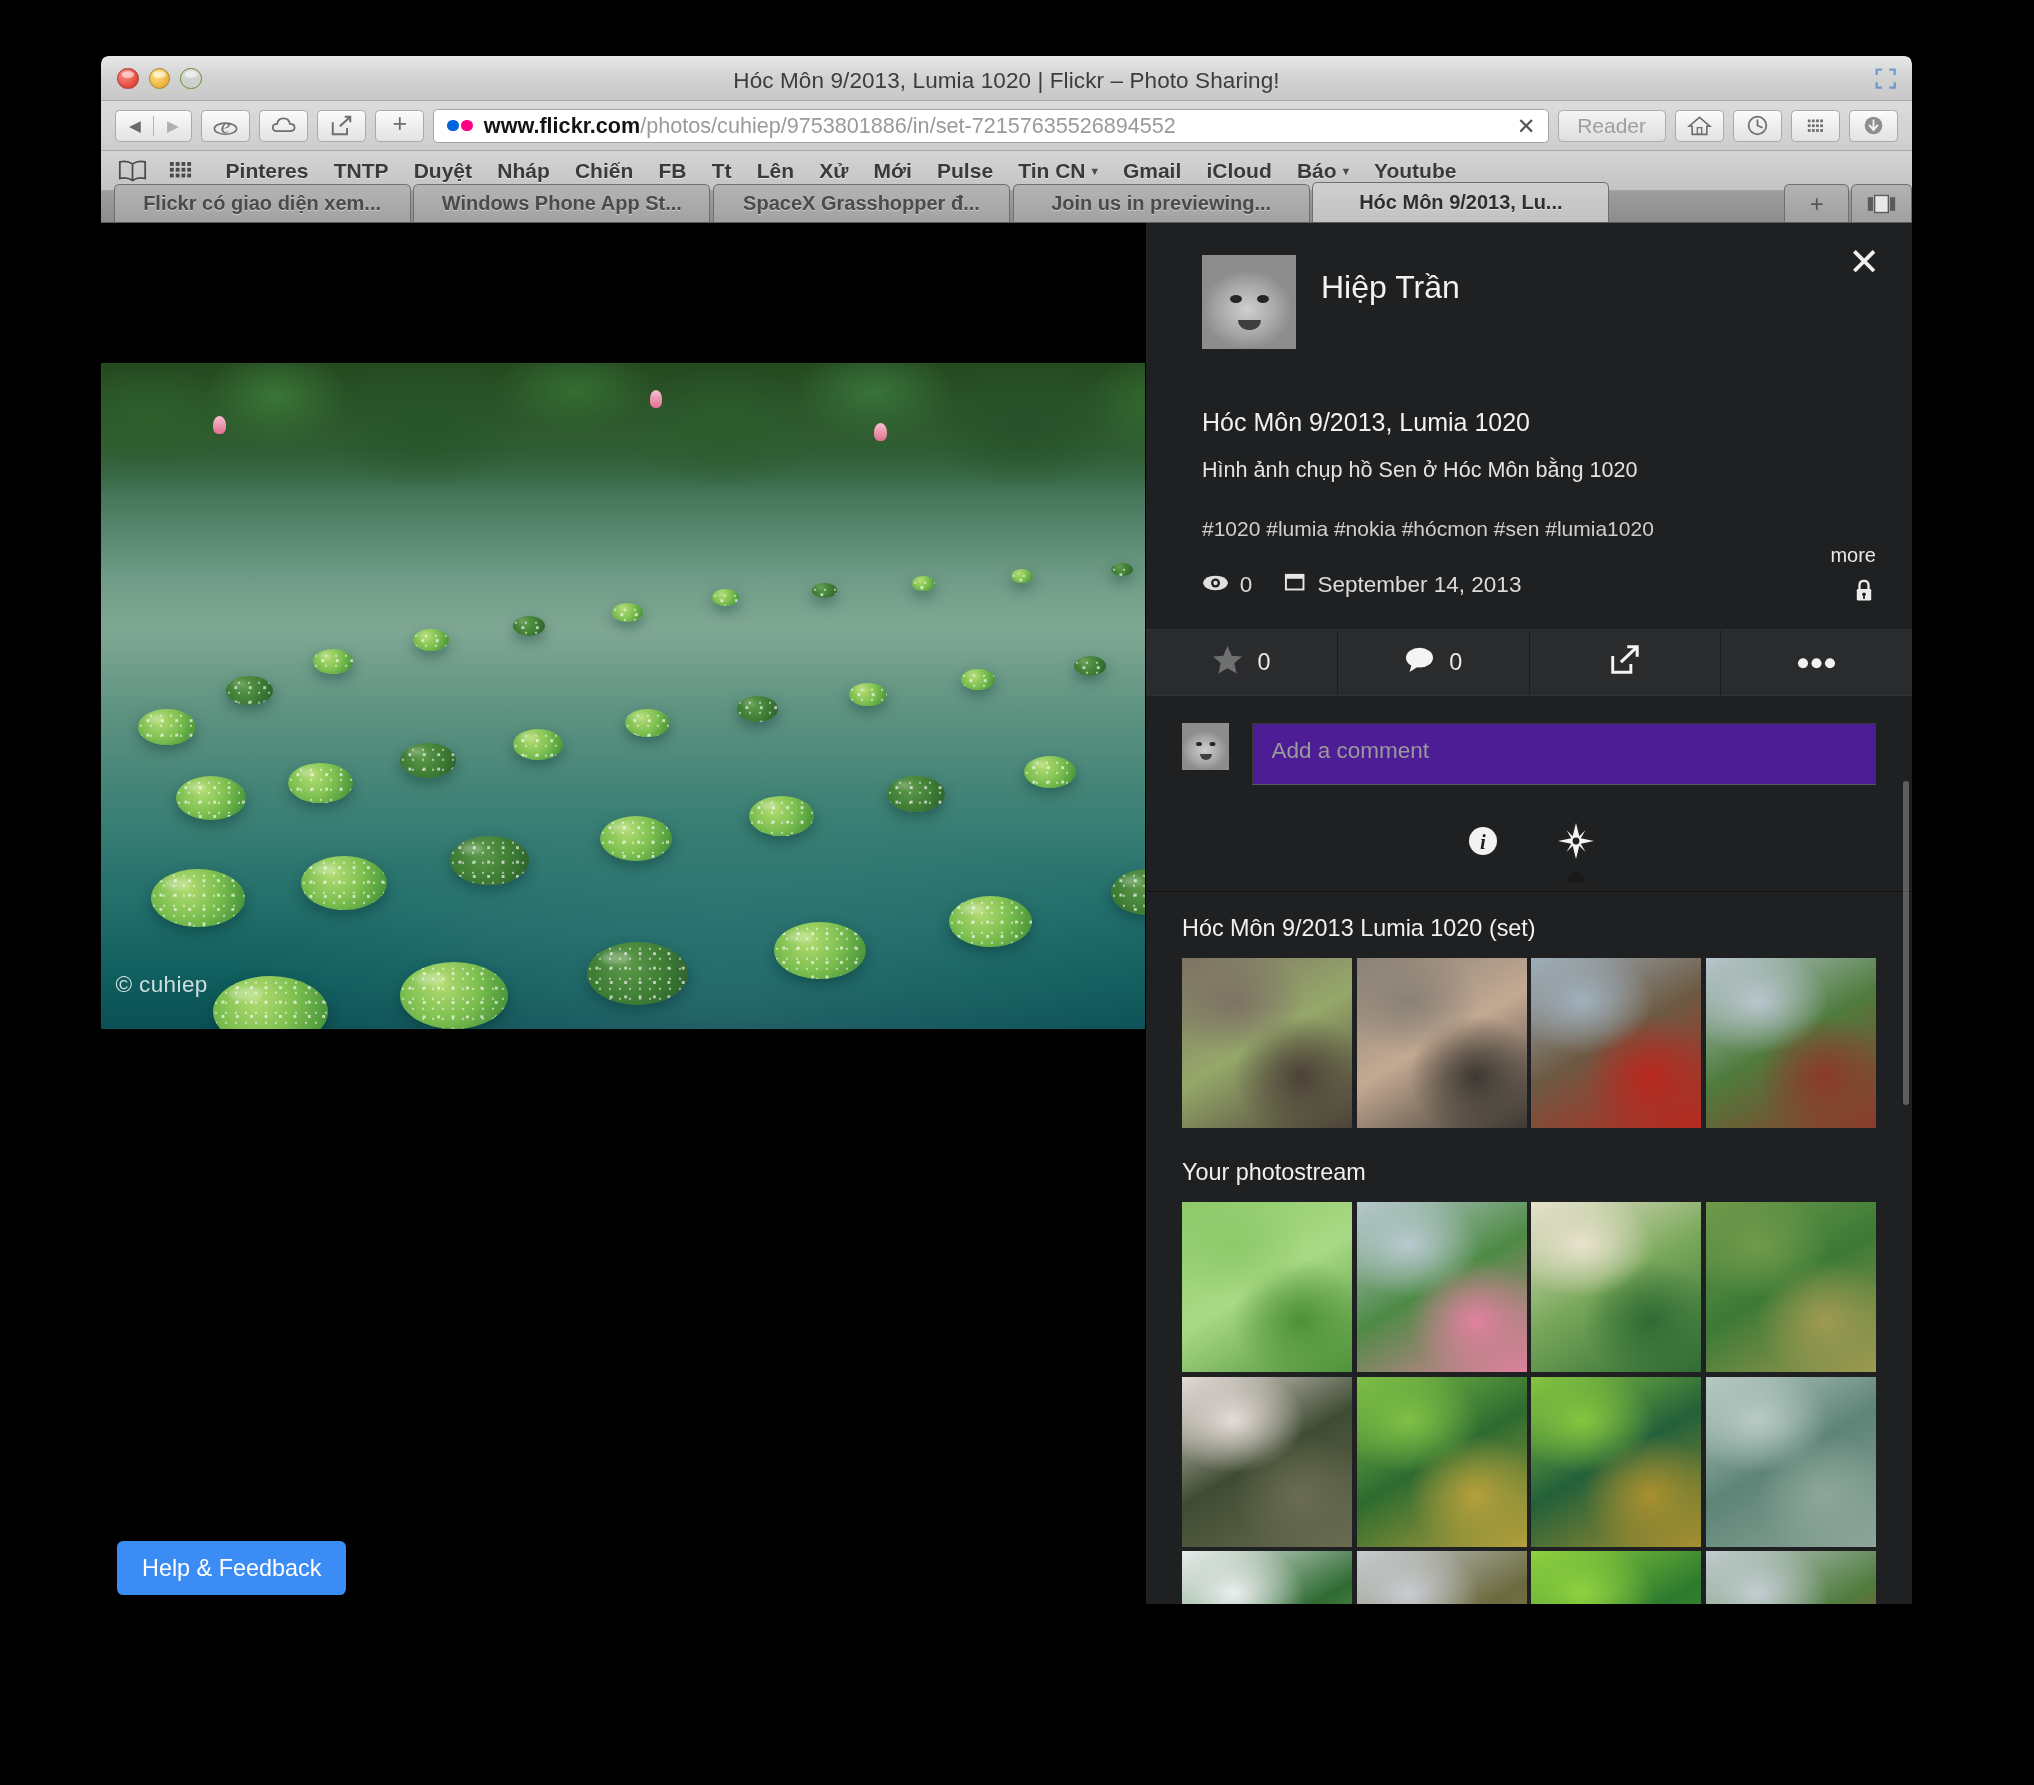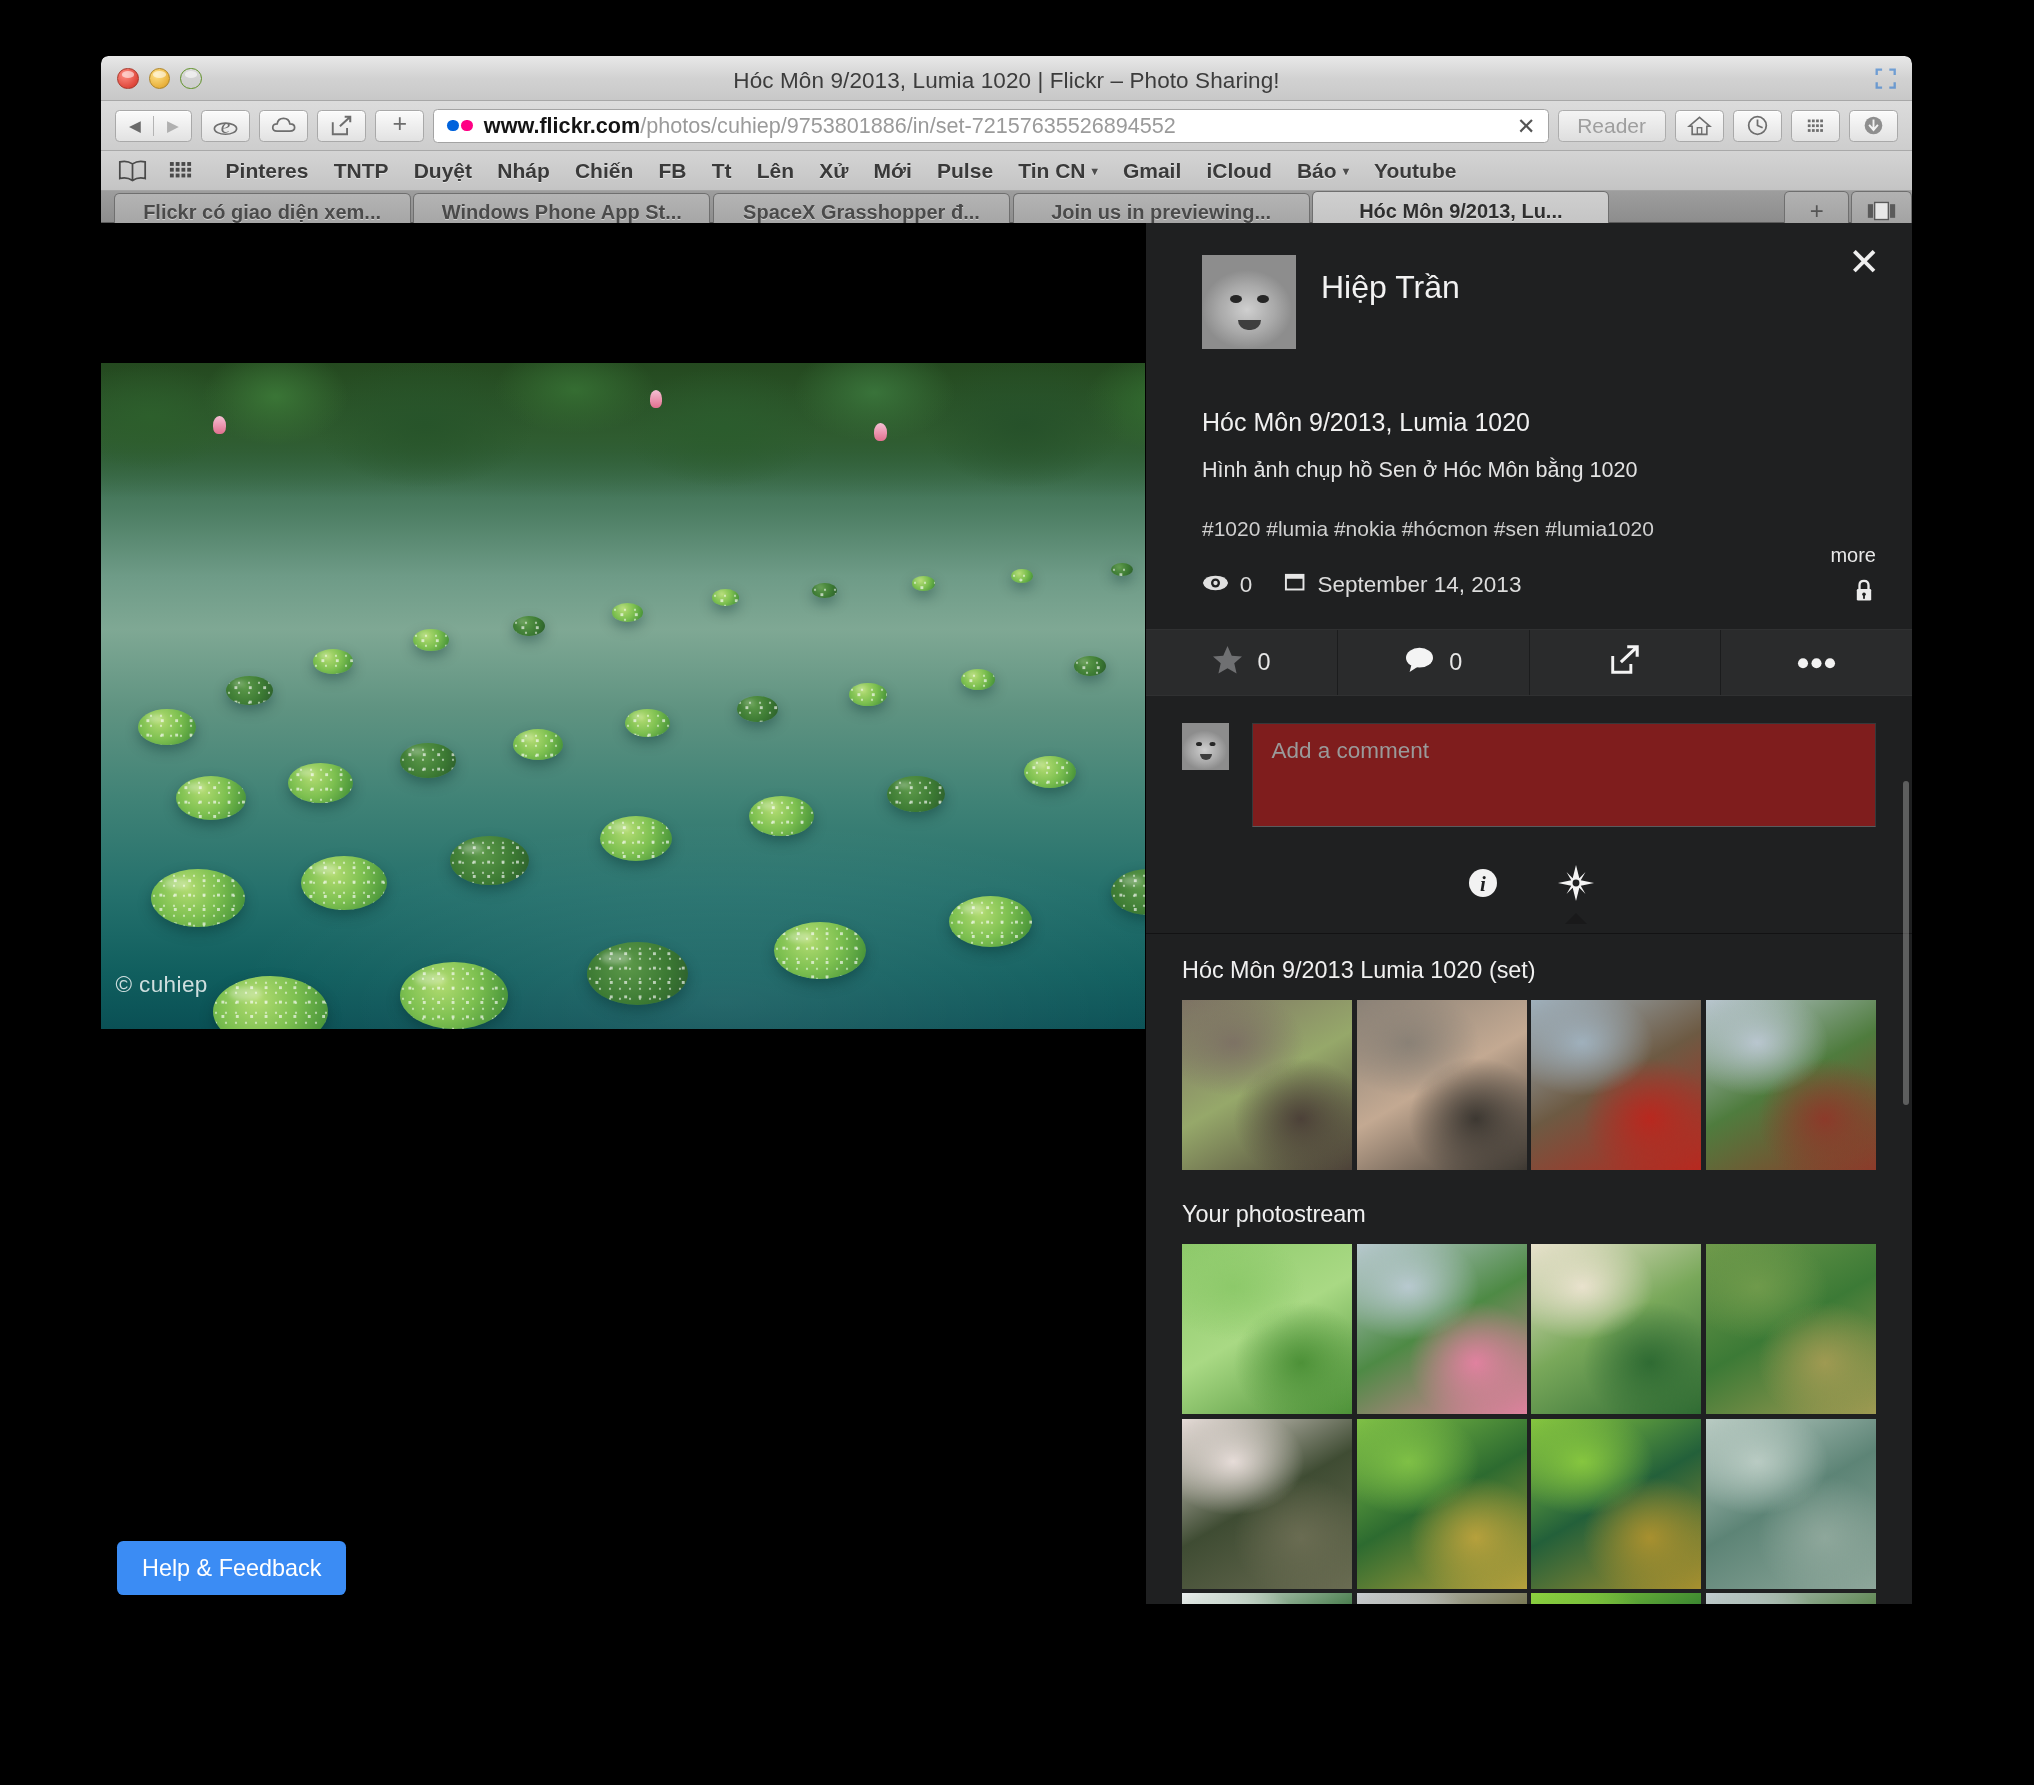--- a/index.html
+++ b/index.html
@@ -102,21 +102,21 @@
     padding: 0 12.6px; white-space: nowrap;
     text-shadow: 0 0.9px 0 rgba(255,255,255,.5);
     display: flex; align-items: center; gap: 6.3px;
   }
   .caret-d { font-size: 11.7px; color:#4d4d4d; }
 
   
   .tabbar {
     height: 32px;
     background: linear-gradient(to bottom, #9d9d9d, #8d8d8d);
-    display: flex; align-items: flex-start; padding-left: 12.6px;
+    display: flex; align-items: flex-end; padding-left: 12.6px;
     border-bottom: 0.9px solid #5c5c5c;
     position: relative;
   }
   .tab {
     height: 38px; min-width: 90px; flex: 1; max-width: 297px;
     background: linear-gradient(to bottom, #b4b4b4, #a2a2a2);
     border: 0.9px solid #6f6f6f; border-bottom: none;
     border-radius: 5.4px 5.4px 0 0;
     margin-right: 2.7px;
     display: flex; align-items: center; justify-content: center;
@@ -297,21 +297,21 @@
   .avatar-sm::before {
     content:''; position:absolute; left:13.5px; top:19px; width:6.3px;height:4.5px;
     border-radius:50%; background:#2a2520;
     box-shadow: 13.5px 0 0 #2a2520;
   }
   .avatar-sm::after {
     content:''; position:absolute; left:18px; top:31.5px; width:11.7px;height:5.4px;
     border-radius:0 0 7.2px 7.2px; background:#4a3b33;
   }
   .comment-box {
-    flex: 1; height: 104px; background: #7f1d1d;
+    flex: 1; height: 62px; background: #4c1d95;
     border: 0.9px solid #37383a; border-bottom-color:#5a5b5d;
     padding: 14.4px 18px; font-size: 22.5px; color: #9a9a9a;
   }
 
   .tabs-ic {
     display: flex; justify-content: center; gap: 52px;
     margin-top: 36px; padding-bottom: 14.4px; position: relative;
   }
   .tabic { width: 41px; height: 41px; display:flex; align-items:center; justify-content:center; position:relative;}
   .tabic.active::after {

